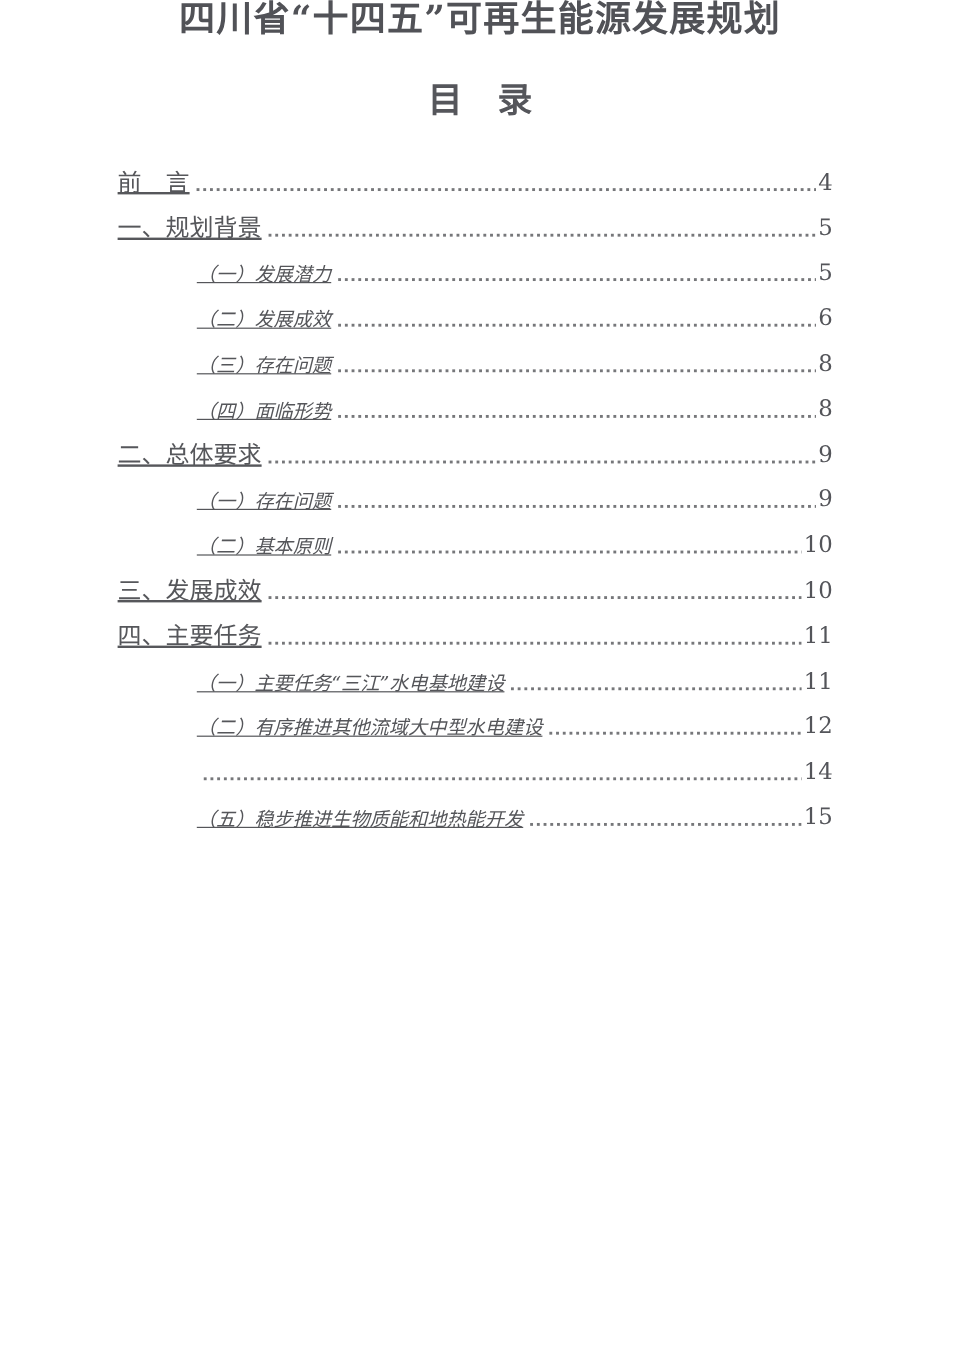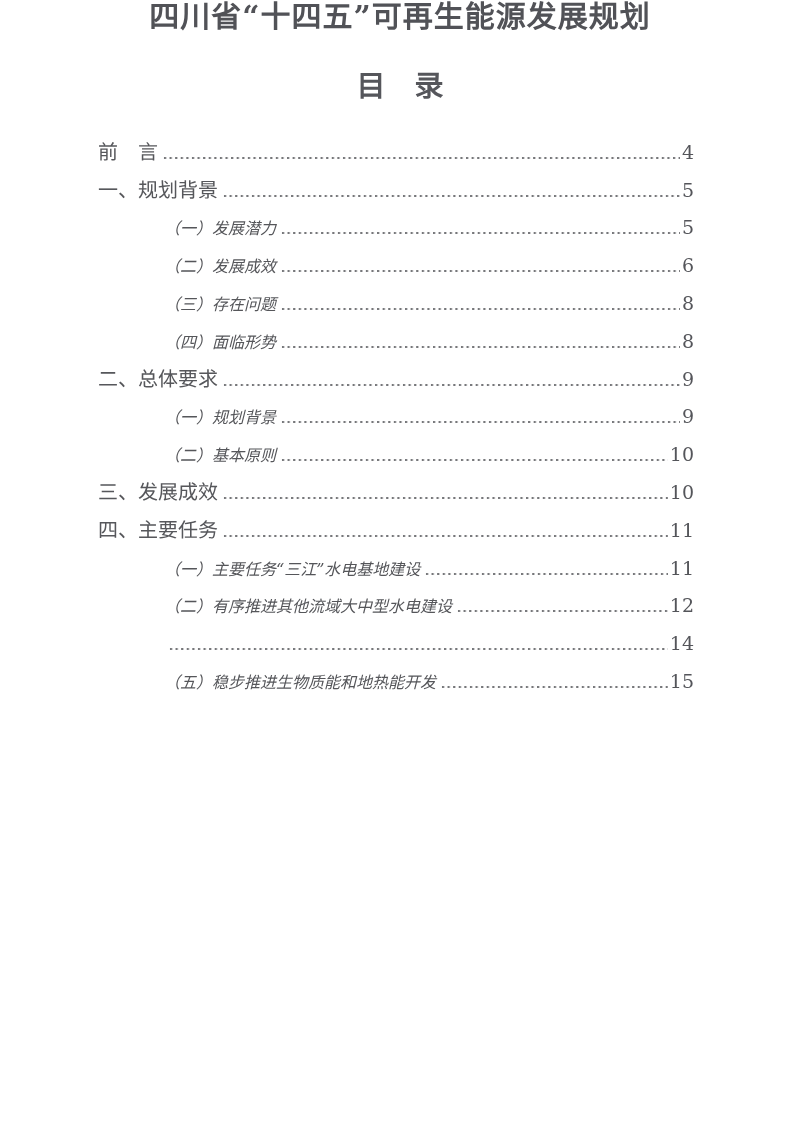--- a/index.html
+++ b/index.html
@@ -22,39 +22,40 @@
     font-family: "DejaVu Serif", "Liberation Serif", serif;
     font-weight: bold;
     font-size: 30px;
     line-height: 34px;
     letter-spacing: 1px;
     color: #515257;
   }
   .toc-heading {
     margin: 36px 0 0 0;
     text-align: center;
-    font-family: Liberation Serif, serif;
+    font-family: Liberation Mono, monospace;
     font-weight: bold;
     font-size: 29px;
     line-height: 32px;
     color: #55565b;
   }
   .toc {
     margin: 28px 106px 0 98px;
   }
   .toc-row {
     display: flex;
     align-items: flex-end;
     height: 37.8px;
     box-sizing: border-box;
     padding-bottom: 6px;
   }
   .toc-label {
     white-space: nowrap;
     line-height: 1;
+    text-decoration: underline;
   }
   .toc-row.lvl1 .toc-label {
     font-family: "DejaVu Sans", "Liberation Sans", sans-serif;
     font-size: 20px;
     color: #56575b;
   }
   .toc-row.lvl2 {
     padding-left: 66px;
   }
   .toc-row.lvl2 .toc-label {
@@ -136,21 +137,21 @@
       <span class="toc-page">8</span>
     </div>
 
     <div class="toc-row lvl1">
       <span class="toc-label">二、总体要求</span>
       <span class="toc-dots"></span>
       <span class="toc-page">9</span>
     </div>
 
     <div class="toc-row lvl2">
-      <span class="toc-label">（一）规划背景</span>
+      <span class="toc-label">（一）存在问题</span>
       <span class="toc-dots"></span>
       <span class="toc-page">9</span>
     </div>
 
     <div class="toc-row lvl2">
       <span class="toc-label">（二）基本原则</span>
       <span class="toc-dots"></span>
       <span class="toc-page">10</span>
     </div>
 

